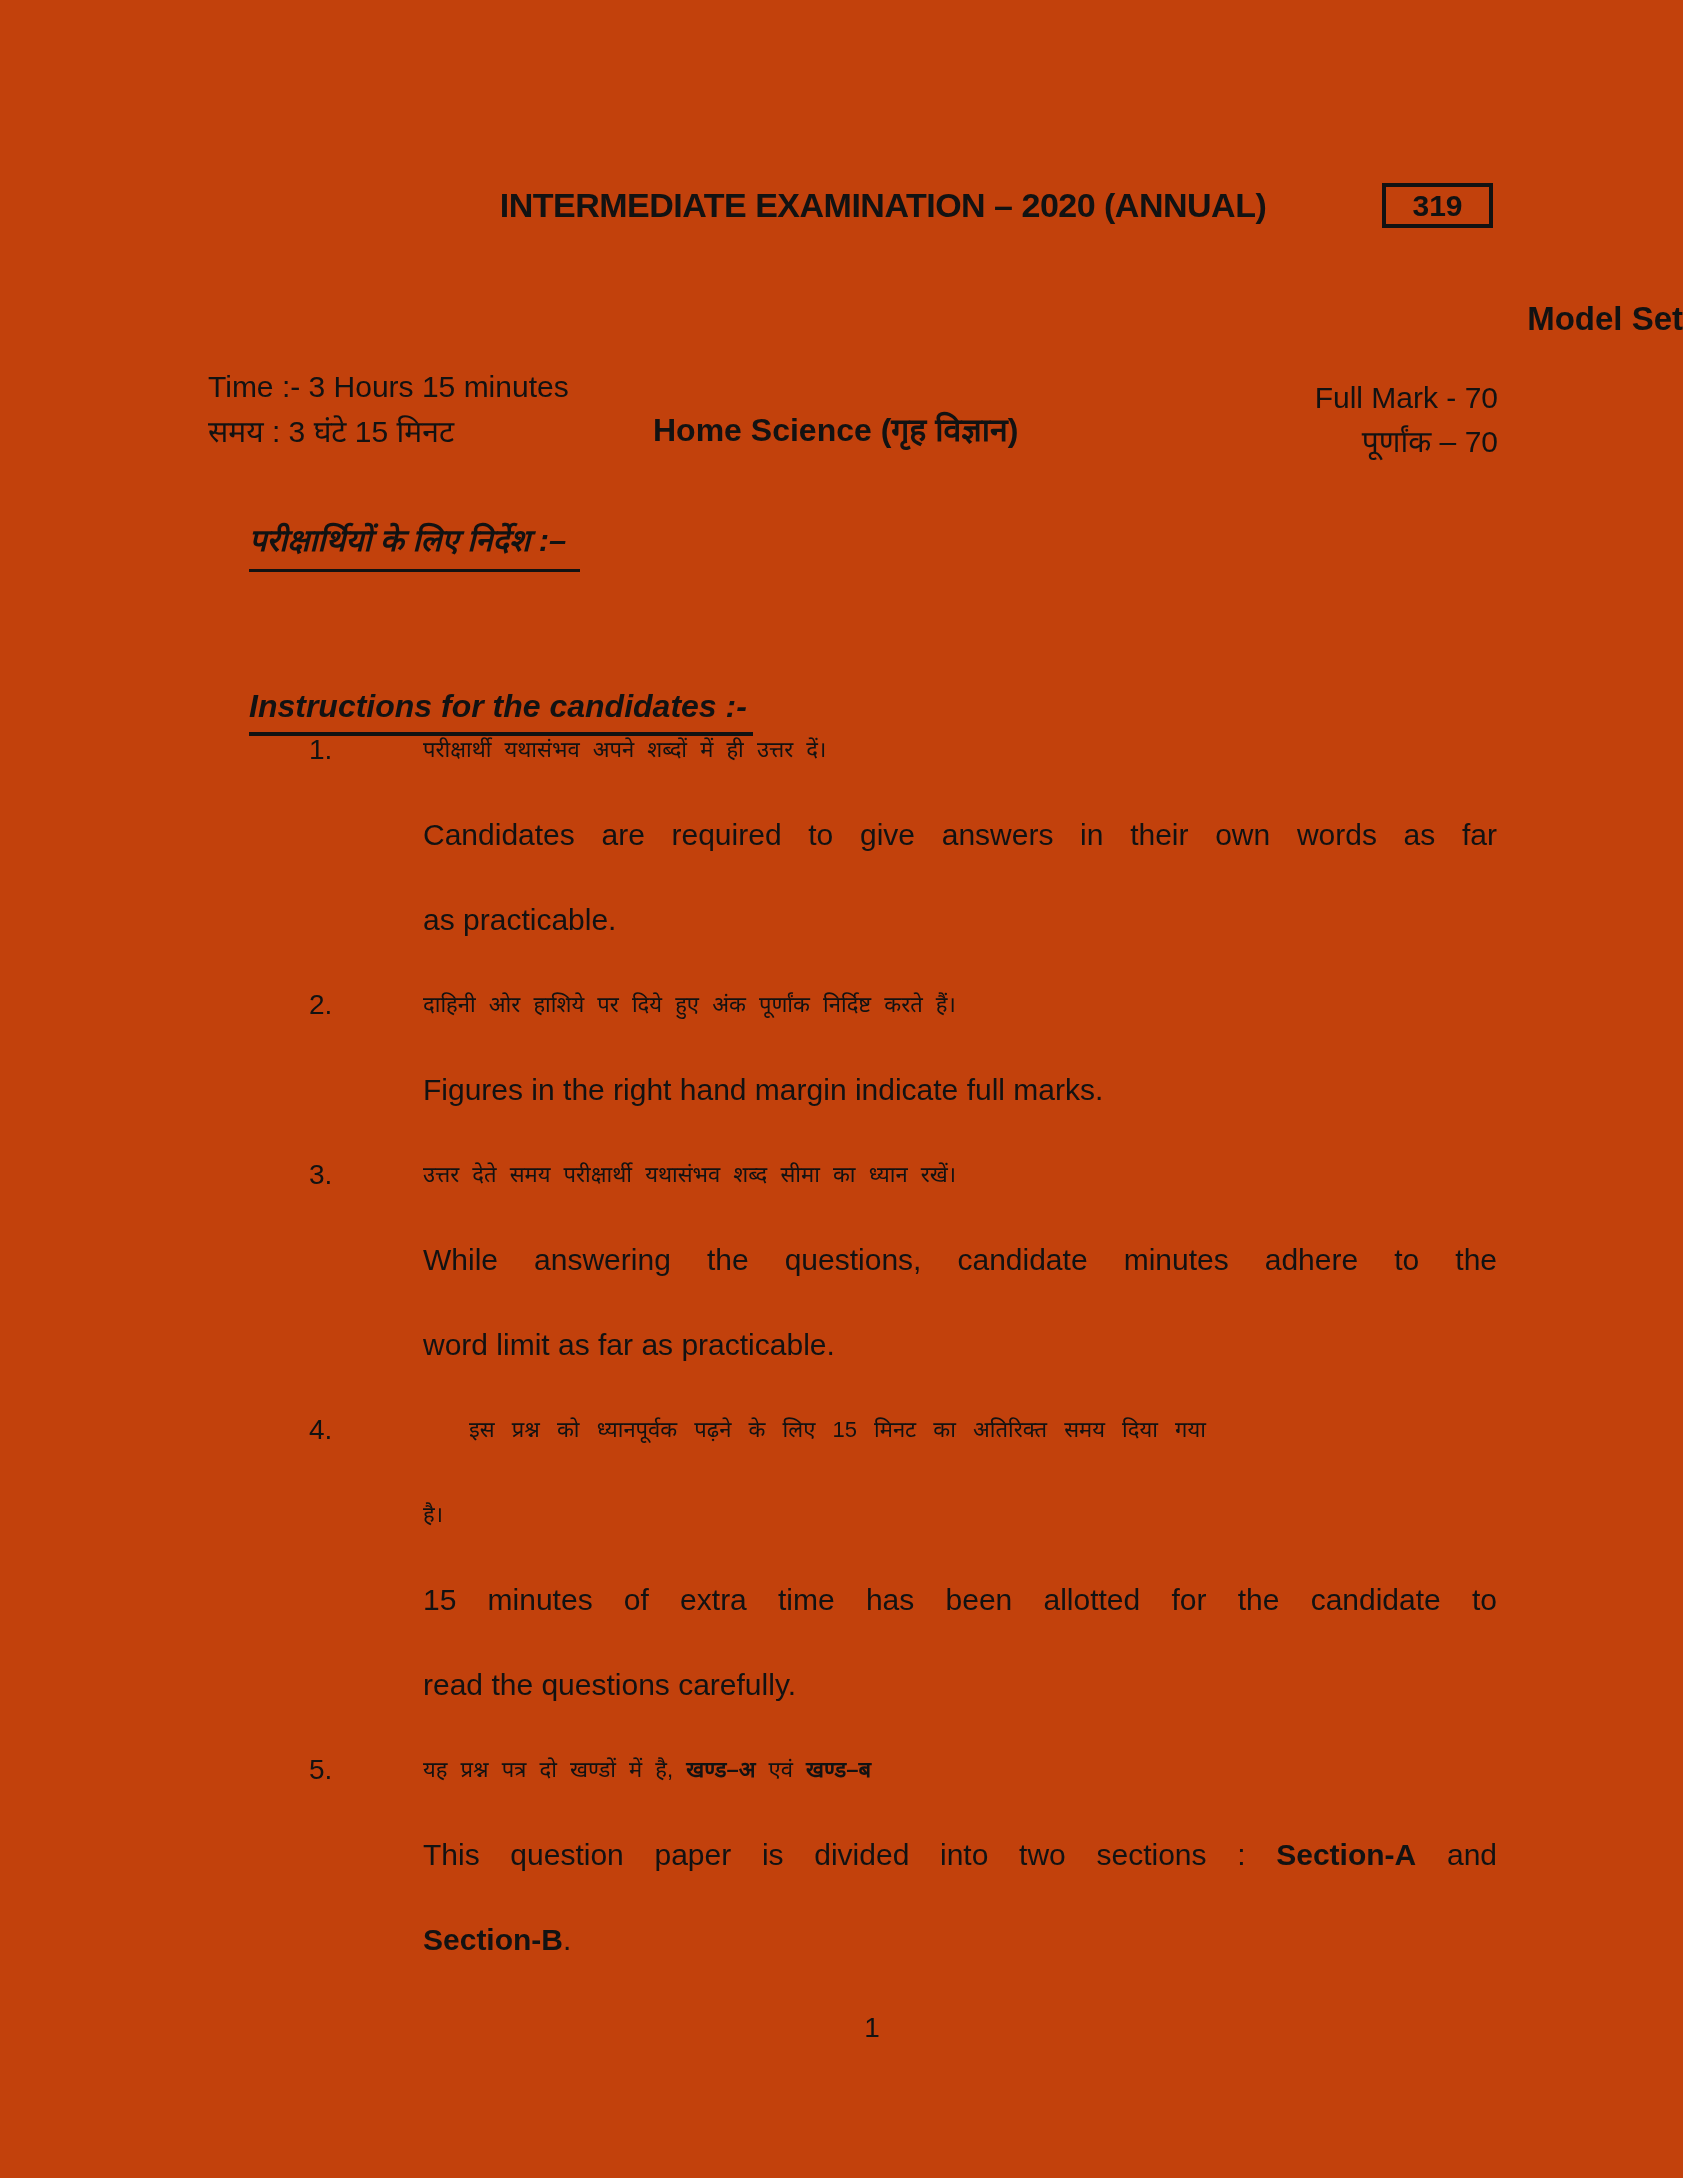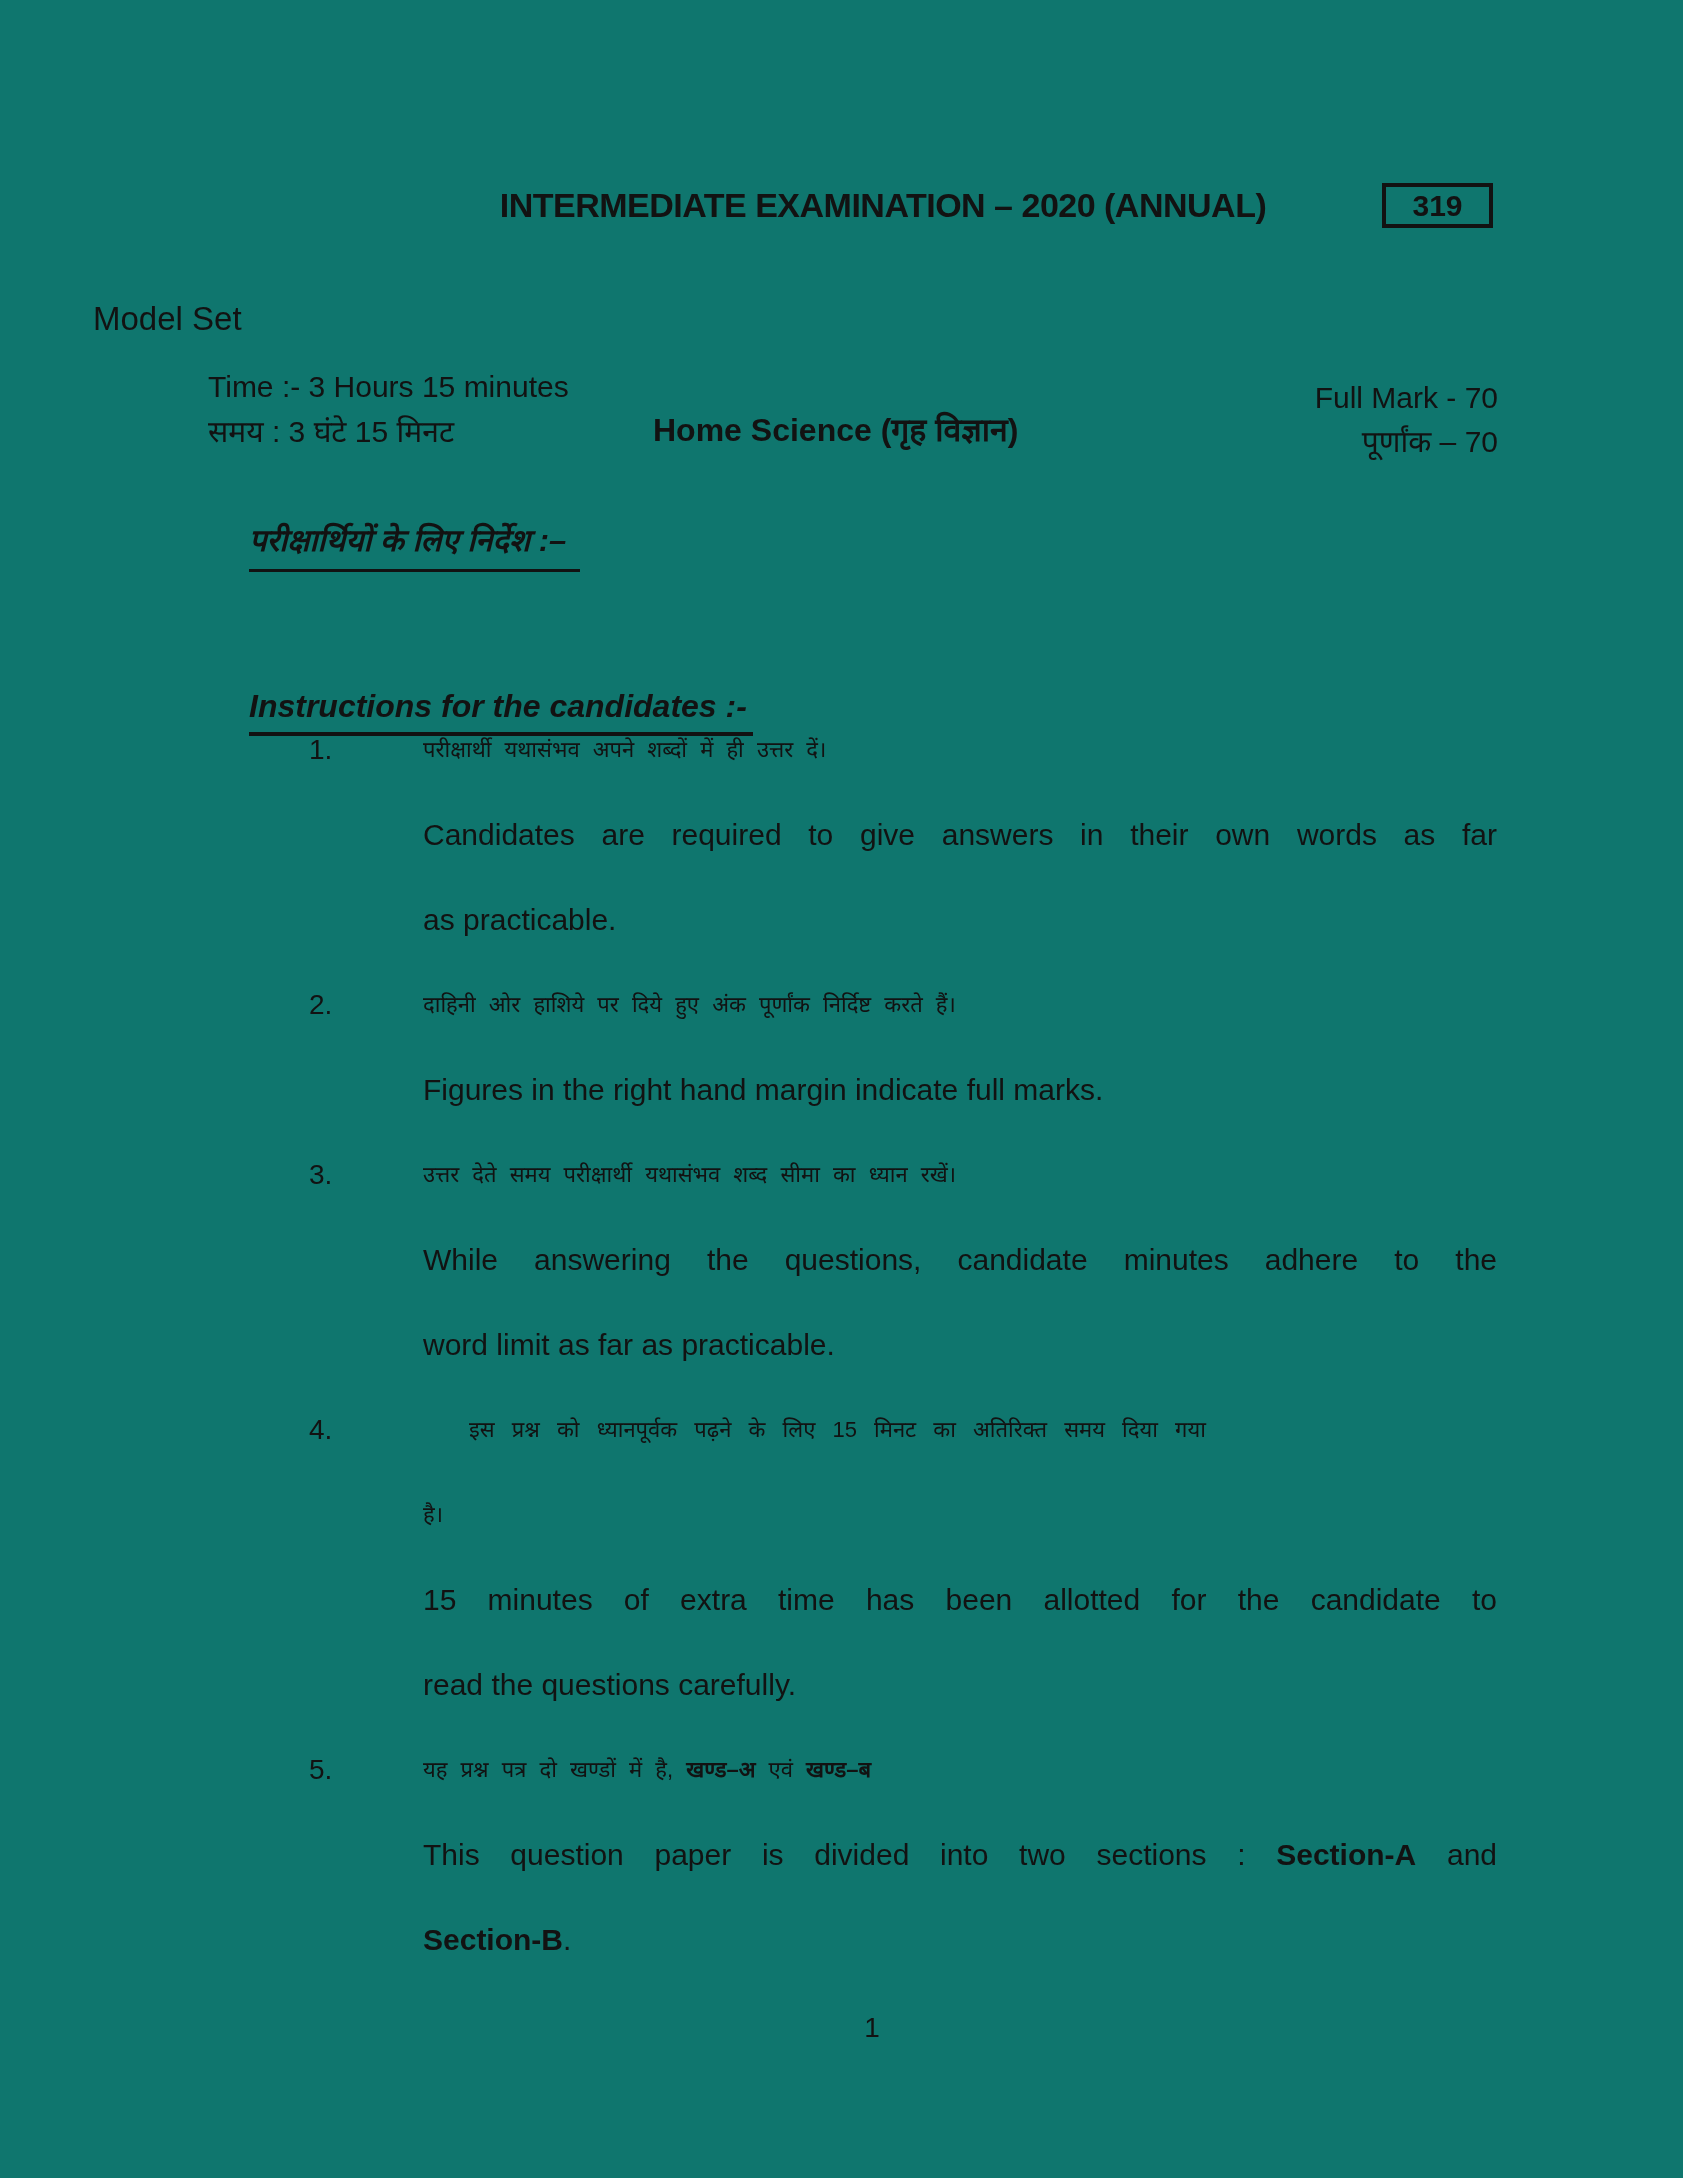--- a/index.html
+++ b/index.html
@@ -1,42 +1,42 @@
 <!DOCTYPE html>
 <html><head>
 <meta charset="utf-8">
 <style>
   * { margin:0; padding:0; box-sizing:border-box; }
   html,body { background:#ffffff; }
   .page {
     position:relative;
     width:1683px; height:2178px;
-    background:#0f766e;
+    background:#c2410c;
     color:#121212;
     font-family:"Liberation Sans","DejaVu Sans",sans-serif;
     overflow:hidden;
   }
   
   .title {
     position:absolute; top:186px; left:0; right:0;
     text-align:center; padding-left:83px;
     font-size:34px; font-weight:bold; letter-spacing:-0.5px;
     white-space:nowrap;
   }
   .code-box {
     position:absolute; top:183px; left:1382px;
     width:111px; height:45px;
     border:4px solid #121212;
     display:flex; align-items:center; justify-content:center;
     font-size:30px; font-weight:bold;
   }
   .model-set {
     position:absolute; top:300px; left:4px; right:0;
-    text-align:left; padding-left:89px;
-    font-size:33px; font-weight:normal;
+    text-align:right; padding-left:89px;
+    font-size:33px; font-weight:bold;
   }
   .info-left {
     position:absolute; top:364px; left:208px;
     font-size:30px; line-height:45px; white-space:nowrap;
   }
   .info-center {
     position:absolute; top:408px; left:653px;
     font-size:32px; font-weight:bold; line-height:45px; white-space:nowrap;
   }
   .info-right {

